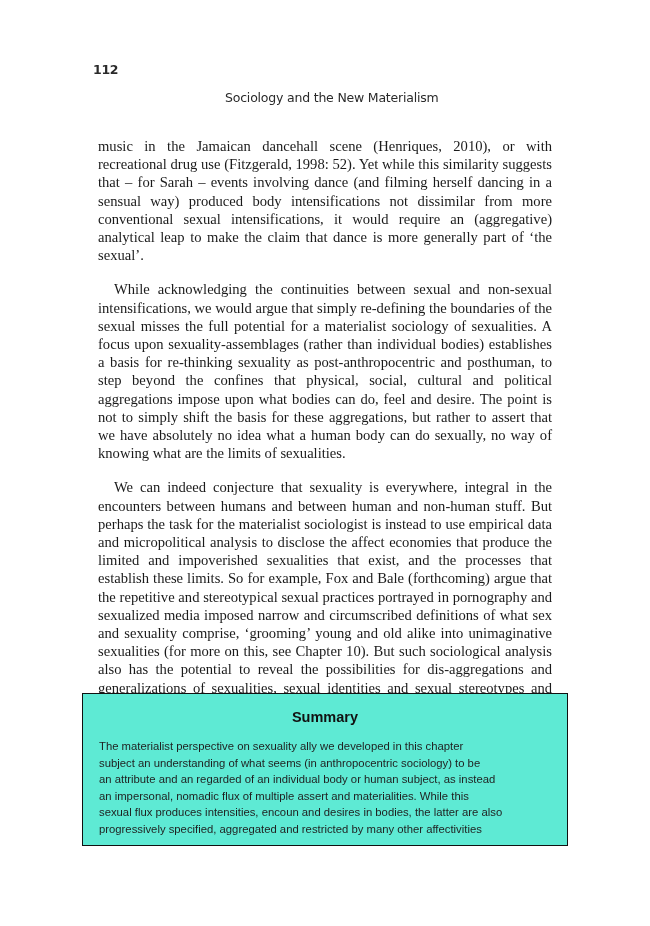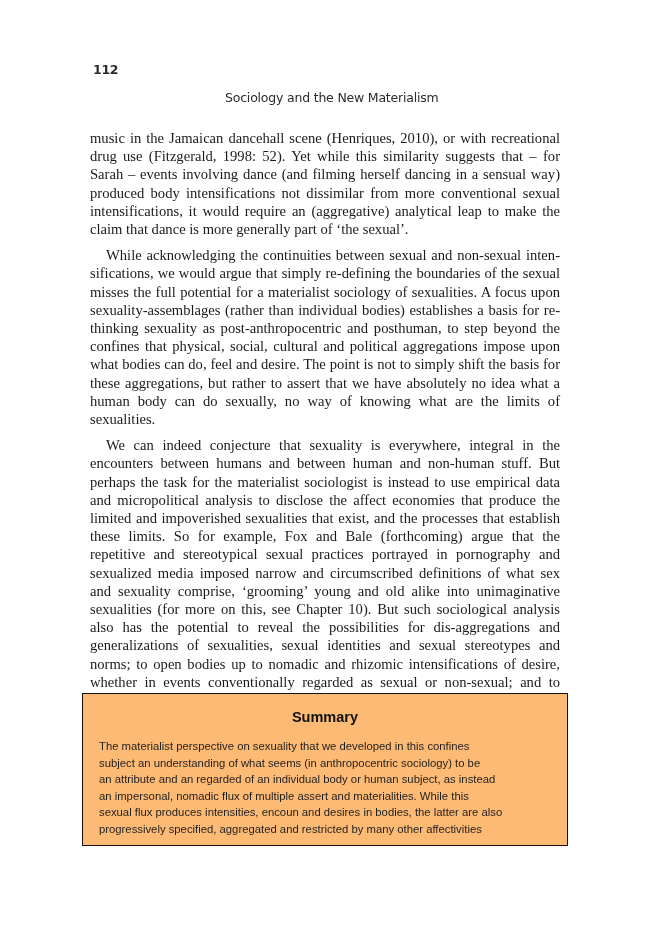--- a/index.html
+++ b/index.html
@@ -47,32 +47,32 @@
       left: 82px;
       width: 486px;
       font-family: "Liberation Serif", serif;
       font-size: 14.6px;
       line-height: 18.2px;
       color: #1a1a1a;
       text-align: justify;
       hyphens: manual;
     }
     .body-text p {
-      margin: 8px;
+      margin: 16px;
     }
     .body-text p.indent {
       text-indent: 16px;
     }
     .summary-box {
       position: absolute;
       top: 693px;
       left: 82px;
       width: 484px;
       height: 151px;
-      background: #fdba74;
+      background: #5eead4;
       border: 1px solid #111111;
       box-sizing: content-box;
     }
     .summary-title {
       position: absolute;
       top: 15px;
       left: 0;
       width: 100%;
       text-align: center;
       font-family: "Liberation Sans", sans-serif;
@@ -105,20 +105,20 @@
 
 <div class="body-text">
   <p>music in the Jamaican dancehall scene (Henriques, 2010), or with recreational drug use (Fitzgerald, 1998: 52). Yet while this similarity suggests that – for Sarah – events involving dance (and filming herself dancing in a sensual way) produced body intensifications not dissimilar from more conventional sexual intensifications, it would require an (aggregative) analytical leap to make the claim that dance is more generally part of ‘the sexual’.</p>
   <p class="indent">While acknowledging the continuities between sexual and non-sexual inten­sifications, we would argue that simply re-defining the boundaries of the sexual misses the full potential for a materialist sociology of sexualities. A focus upon sexuality-assemblages (rather than individual bodies) establishes a basis for re-thinking sexuality as post-anthropocentric and posthuman, to step beyond the confines that physical, social, cultural and political aggregations impose upon what bodies can do, feel and desire. The point is not to simply shift the basis for these aggregations, but rather to assert that we have absolutely no idea what a human body can do sexually, no way of knowing what are the limits of sexualities.</p>
   <p class="indent">We can indeed conjecture that sexuality is everywhere, integral in the encoun­ters between humans and between human and non-human stuff. But perhaps the task for the materialist sociologist is instead to use empirical data and mic­ropolitical analysis to disclose the affect economies that produce the limited and impoverished sexualities that exist, and the processes that establish these limits. So for example, Fox and Bale (forthcoming) argue that the repetitive and ste­reotypical sexual practices portrayed in pornography and sexualized media imposed narrow and circumscribed definitions of what sex and sexuality com­prise, ‘grooming’ young and old alike into unimaginative sexualities (for more on this, see Chapter 10). But such sociological analysis also has the potential to reveal the possibilities for dis-aggregations and generalizations of sexualities, sexual identities and sexual stereotypes and norms; to open bodies up to nomadic and rhizomic intensifications of desire, whether in events convention­ally regarded as sexual or non-sexual; and to ‘embrace an ethics of experiment with intensities’ (Braidotti, 2013: 190) in relation to sexualities.</p>
 </div>
 
 <div class="summary-box">
   <div class="summary-title">Summary</div>
   <div class="summary-text">
-    <span>The materialist perspective on sexuality that we developed in this confines</span>
+    <span>The materialist perspective on sexuality ally we developed in this chapter</span>
     <span>subject an understanding of what seems (in anthropocentric sociology) to be</span>
     <span>an attribute and an regarded of an individual body or human subject, as instead</span>
     <span>an impersonal, nomadic flux of multiple assert and materialities. While this</span>
     <span>sexual flux produces intensities, encoun and desires in bodies, the latter are also</span>
     <span>progressively specified, aggregated and restricted by many other affectivities</span>
   </div>
 </div>
 
 </body></html>

